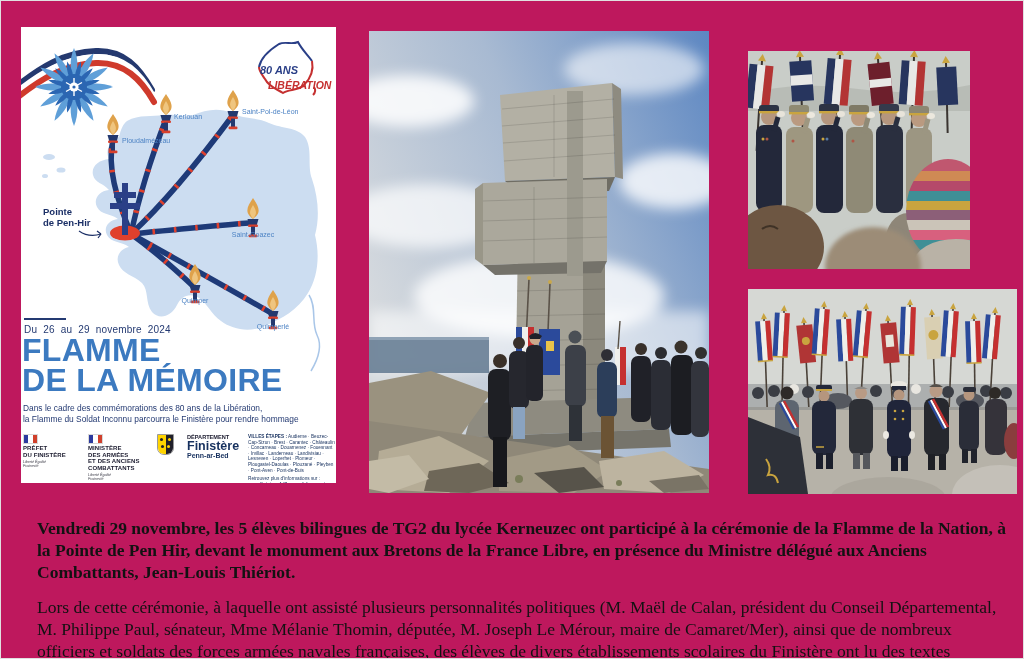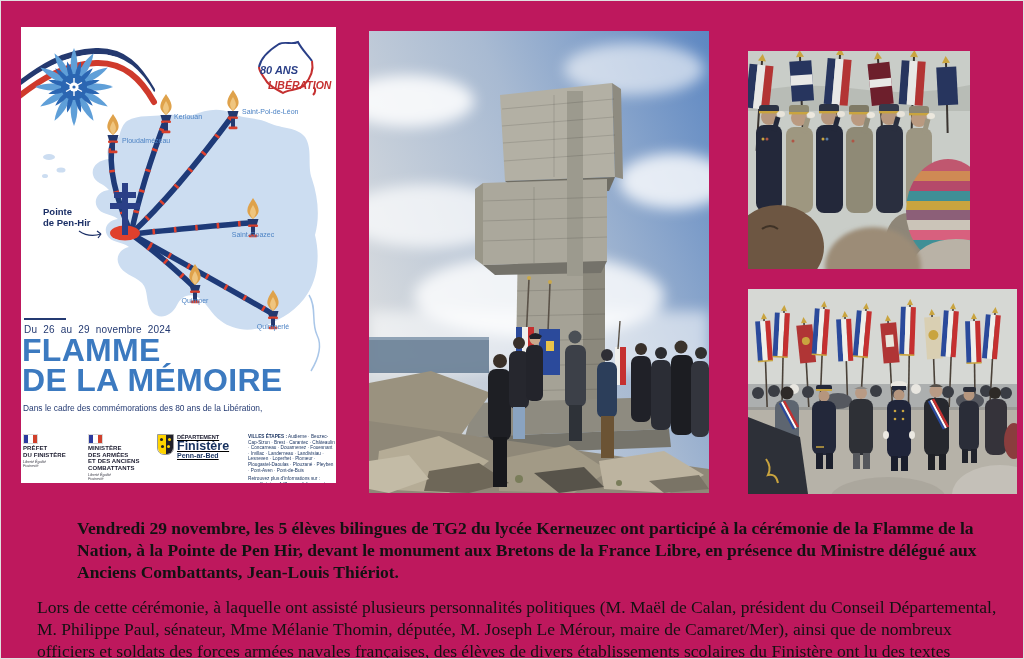--- a/index.html
+++ b/index.html
@@ -16,21 +16,21 @@
   .p-title.l1{top:308px;}
   .p-title.l2{top:338px;}
   .p-desc{position:absolute;left:2px;top:376px;font-size:8.4px;line-height:10.6px;color:#243a72;font-weight:500;}
   .p-footer{position:absolute;left:2px;top:407px;width:312px;display:flex;gap:7px;align-items:flex-start;}
   .gov-logo{width:58px;flex:0 0 auto;}
   .mini-flag{width:13px;height:8px;display:flex;border:.5px solid #d8d8d8;margin-bottom:1px;}
   .mini-flag i{flex:1;}
   .mf-b{background:#2b3a9e;}.mf-w{background:#ffffff;}.mf-r{background:#d0402c;}
   .gov-name{font-size:6px;font-weight:bold;color:#1a1a2e;line-height:6.6px;letter-spacing:.1px;}
   .gov-motto{font-size:3.6px;font-style:italic;color:#3a3a46;line-height:4.2px;margin-top:1.5px;width:24px;}
-  .dept-logo{flex:0 0 auto;display:flex;gap:3px;width:84px;text-decoration:underline;}
+  .dept-logo{flex:0 0 auto;display:flex;gap:13px;width:84px;}
   .crest{width:15px;height:19px;border-radius:0 0 7px 7px;overflow:hidden;display:flex;flex:0 0 auto;border:.5px solid #999;}
   .crest .cl{flex:1;background:#ffd400;position:relative;}
   .crest .cr{flex:1;background:#20202a;position:relative;}
   .crest .dotb,.crest .dotw{position:absolute;width:3px;height:3px;border-radius:50%;}
   .dotb{background:#20202a;}.dotw{background:#ffd400;}
   .dept-label{font-size:5.6px;font-weight:bold;color:#1a1a2e;line-height:6px;}
   .dept-name{font-size:12.5px;font-weight:800;color:#16305e;line-height:12px;}
   .dept-sub{font-size:7px;font-weight:600;color:#16305e;line-height:8px;}
   .villes{flex:1;font-size:4.7px;line-height:5.6px;color:#16305e;}
   .villes .lbl{font-weight:bold;}
@@ -40,21 +40,21 @@
   
   .photo{position:absolute;overflow:hidden;}
   .photo-center{left:368px;top:30px;width:340px;height:462px;}
   .photo-tr{left:747px;top:50px;width:222px;height:218px;}
   .photo-br{left:747px;top:288px;width:269px;height:205px;}
 
   
   .article{position:absolute;left:36px;top:516px;width:977px;
            font-family:"Liberation Serif",serif;font-size:17.5px;line-height:22px;color:#121212;}
   .article p{margin:0 0 13px 0;}
-  .article p.lead{font-weight:bold;margin-left:40px;}
+  .article p.lead{font-weight:bold;}
 </style>
 </head>
 <body>
 
 <div class="page">
 
   <div class="poster">
     <svg class="art" width="315" height="456" viewBox="0 0 315 456">
       <defs>
         <path id="petal" d="M0,-8 C4,-14 5,-27 0,-39 C-5,-27 -4,-14 0,-8 Z"></path>
@@ -177,20 +177,21 @@
         <path d="M80,207 L76,204 M80,207 L77,211" fill="none" stroke="#1b2f66" stroke-width="1.2"></path>
       </g>
     </svg>
 
     <div class="p-rule"></div>
     <div class="p-date">Du 26 au 29 novembre 2024</div>
     <div class="p-title l2">DE LA MÉMOIRE</div>
     <div class="p-title l1">FLAMME</div>
     <div class="p-desc">
       <div>Dans le cadre des commémorations des 80 ans de la Libération,</div>
+      <div>la Flamme du Soldat Inconnu parcourra le Finistère pour rendre hommage</div>
     </div>
 
     <div class="p-footer">
       <div class="gov-logo">
         <div class="mini-flag">
             <i class="mf-b"></i>
             <i class="mf-w"></i>
             <i class="mf-r"></i>
           </div>
         <div class="gov-name">

